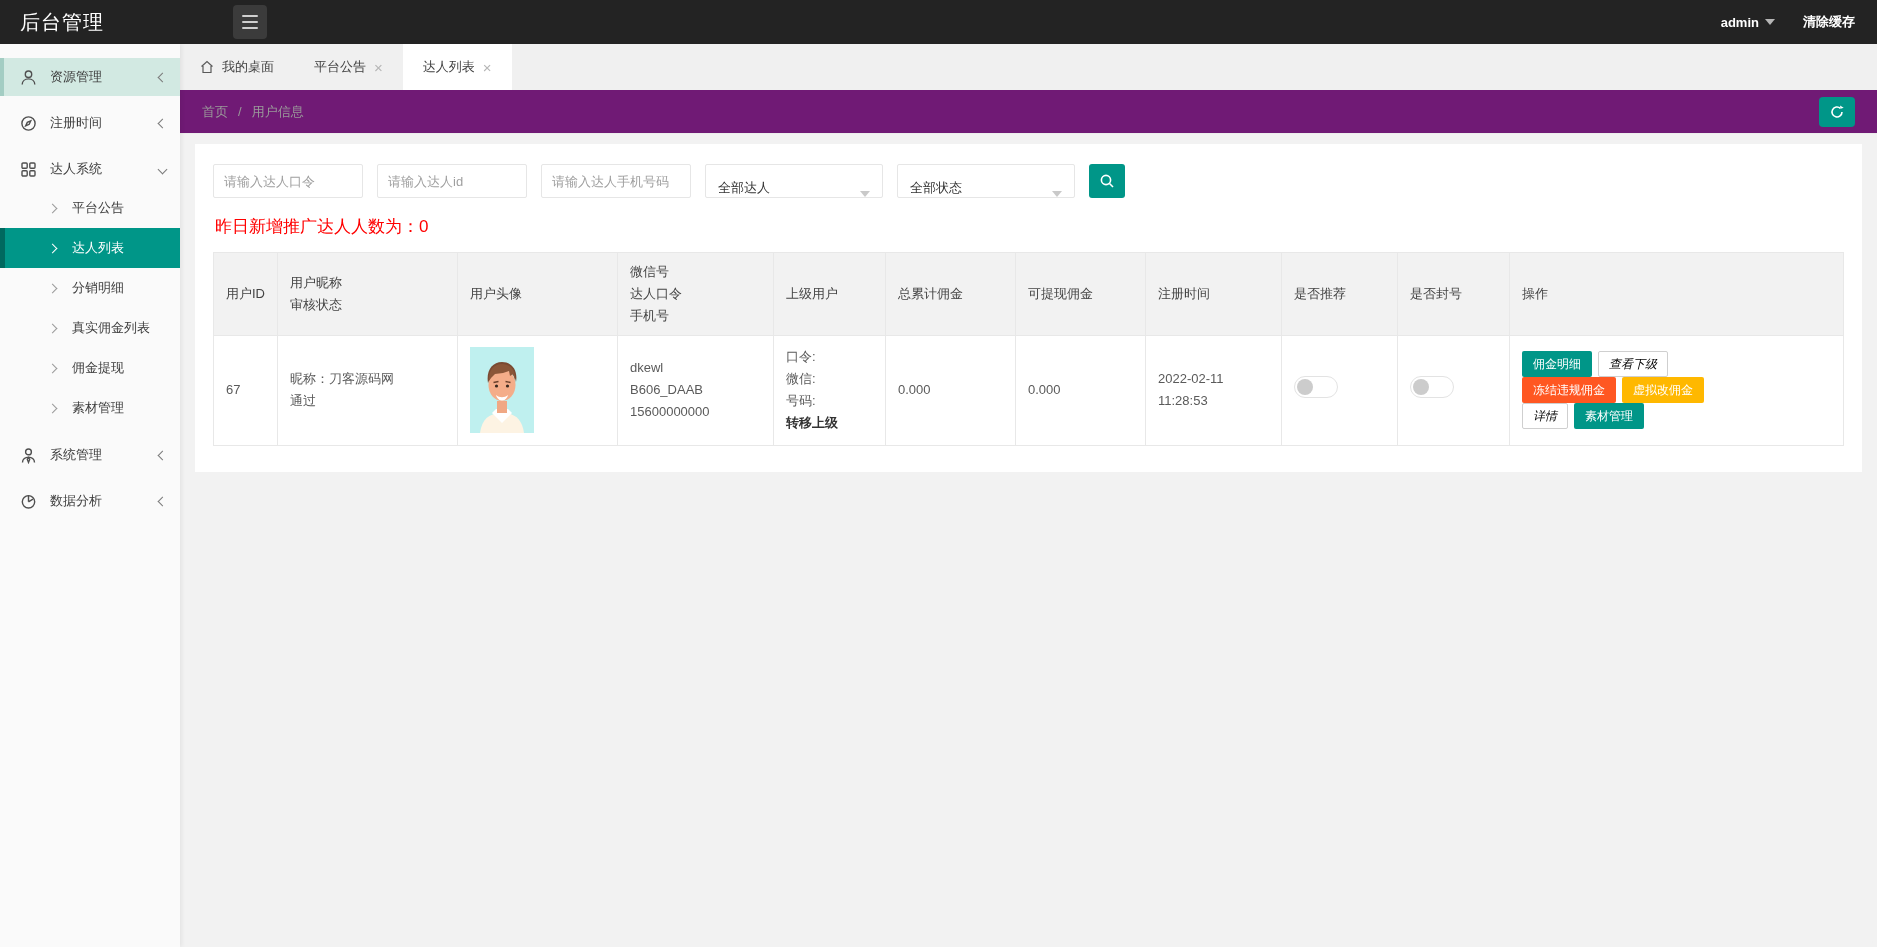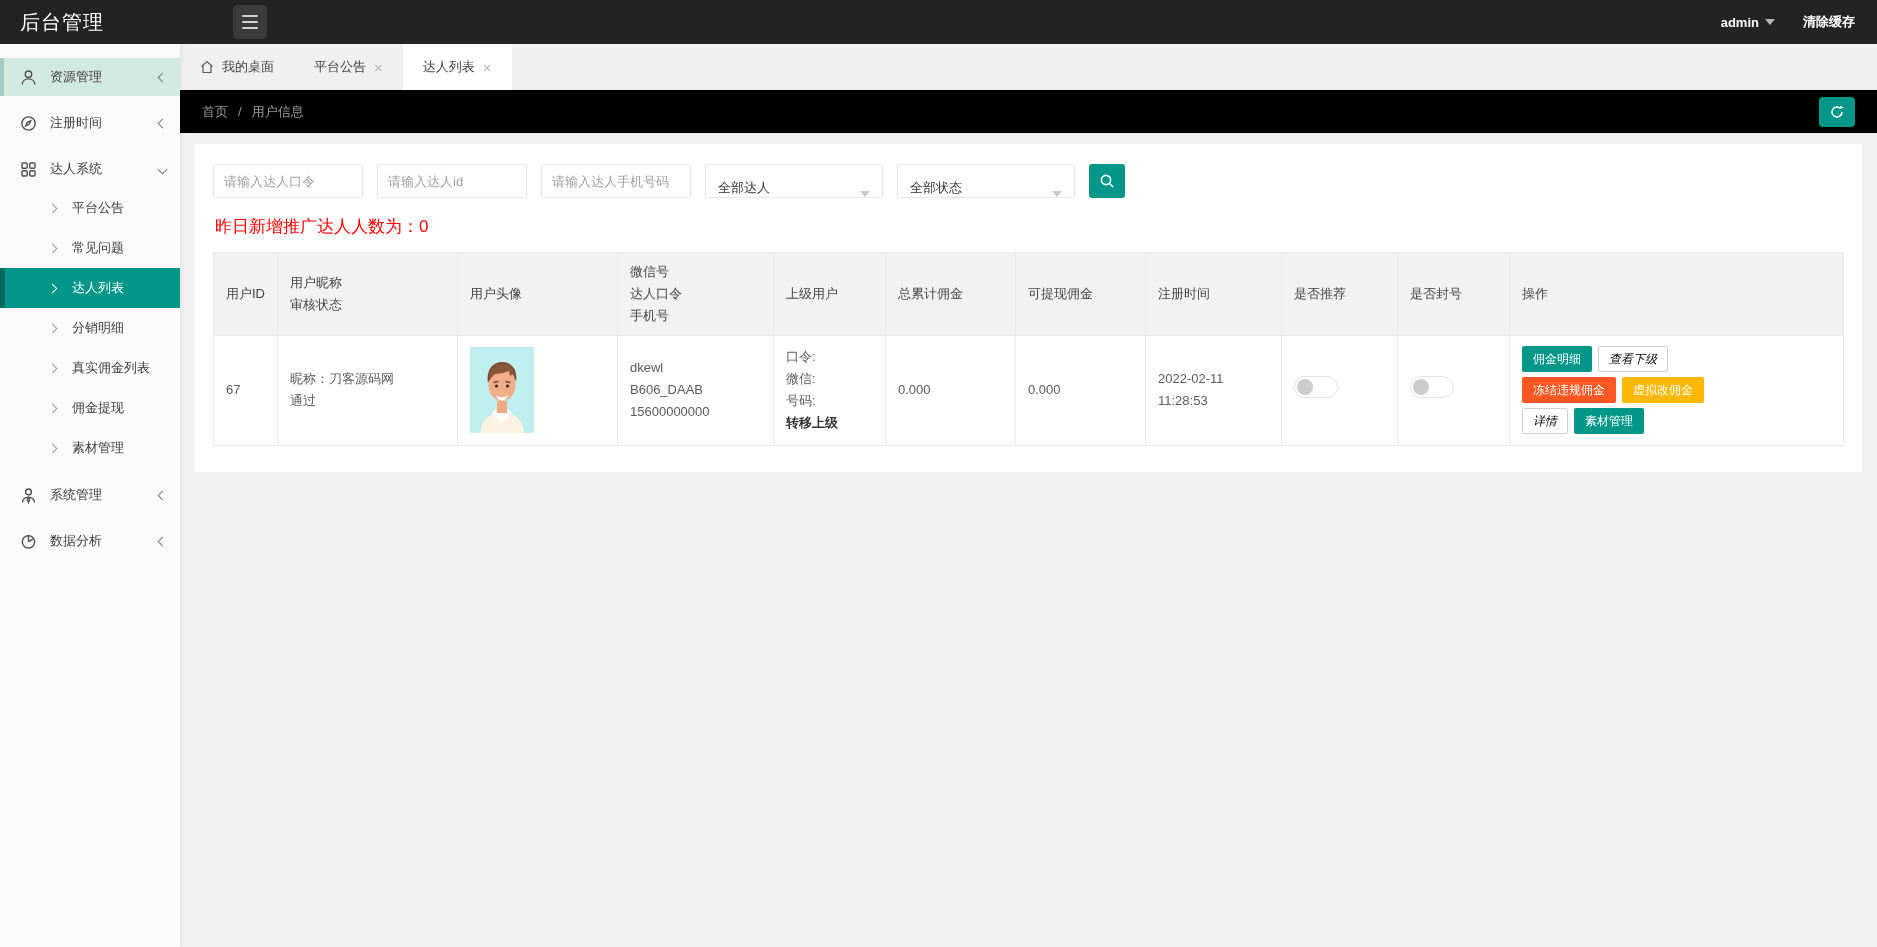--- a/index.html
+++ b/index.html
@@ -46,21 +46,21 @@
 
   
   .main { position:absolute; left:180px; top:44px; right:0; bottom:0; background:#f2f2f2;border-radius:16px; }
   .tabbar { height:46px; background:#f0f0f0; display:flex; align-items:stretch; }
   .tab { display:flex; align-items:center; gap:8px; padding:0 20px; font-size:13px;
     color:#424242; cursor:pointer; }
   .tab.active { background:#fff; }
   .tab .x { color:#b5b5b5; font-size:15px; line-height:1; cursor:pointer; }
   .home-ico { width:14px; height:14px; }
 
-  .crumbbar { height:44px; background:#000000; display:flex; align-items:center;
+  .crumbbar { height:44px; background:#701a75; display:flex; align-items:center;
     padding:0 22px; border-bottom:1px solid #ececec; }
   .crumb { color:#9a9a9a; font-size:13px; display:flex; gap:10px; align-items:center; }
   .refresh-btn { margin-left:auto; width:36px; height:30px; background:#009688; border:none;
     border-radius:4px; display:flex; align-items:center; justify-content:center; cursor:pointer; }
 
   .panel { margin:10px 15px 0 15px; background:#fff; padding:20px 18px 26px 18px; }
 
   
   .filters { display:flex; align-items:center; gap:14px; }
   .f-input { width:150px; height:34px; border:1px solid #e6e6e6; border-radius:2px;
@@ -84,21 +84,21 @@
   .grid thead th { background:#f2f2f2; color:#444; height:76px; line-height:22px; }
   .grid tbody td { background:#fff; height:110px; line-height:22px; }
   .avatar-box { width:64px; height:86px; display:block; }
   .bold-link { color:#333; font-weight:bold; cursor:pointer; }
 
   .toggle { width:44px; height:22px; border:1px solid #e3e3e3; border-radius:11px;
     background:#fff; position:relative; display:inline-block; cursor:pointer; }
   .toggle::after { content:''; position:absolute; left:2px; top:2px; width:16px; height:16px;
     border-radius:50%; background:#ccc; }
 
-  .actions { display:flex; flex-direction:column; gap:5px; align-items:flex-start; }
+  .actions { display:flex; flex-direction:column; align-items:flex-start; }
   .arow { display:flex; gap:6px; }
   .abtn { height:26px; padding:0 10px; font-size:12px; border-radius:2px; border:1px solid transparent;
     cursor:pointer; color:#fff; font-family:"Liberation Sans", sans-serif; }
   .abtn.teal { background:#009688; }
   .abtn.plain { background:#fff; color:#000000; border-color:#cfcfcf;font-style:italic; }
   .abtn.orange { background:#ff5722; }
   .abtn.amber { background:#ffb800; }
 </style>
 </head>
 <body>
@@ -143,24 +143,20 @@
       <rect x="2" y="9.8" width="5.2" height="5.2" rx="1"></rect>
         <rect x="9.8" y="9.8" width="5.2" height="5.2" rx="1"></rect>
     </svg>
     <span class="lbl">达人系统</span>
     <span class="chev down"></span>
   </div>
 
   <div class="sub-item">
     <span class="chev right"></span>
     <span>平台公告</span>
-  </div>
-  <div class="sub-item">
-    <span class="chev right"></span>
-    <span>常见问题</span>
   </div>
   <div class="sub-item active">
     <span class="chev right"></span>
     <span>达人列表</span>
   </div>
   <div class="sub-item">
     <span class="chev right"></span>
     <span>分销明细</span>
   </div>
   <div class="sub-item">

